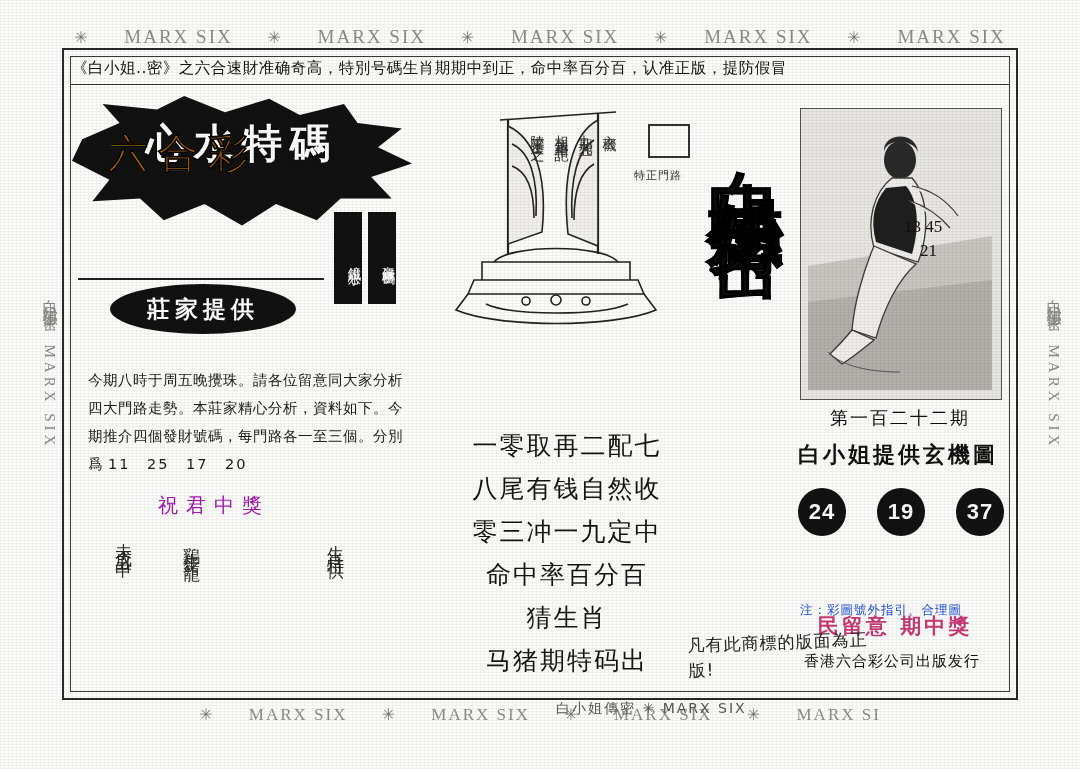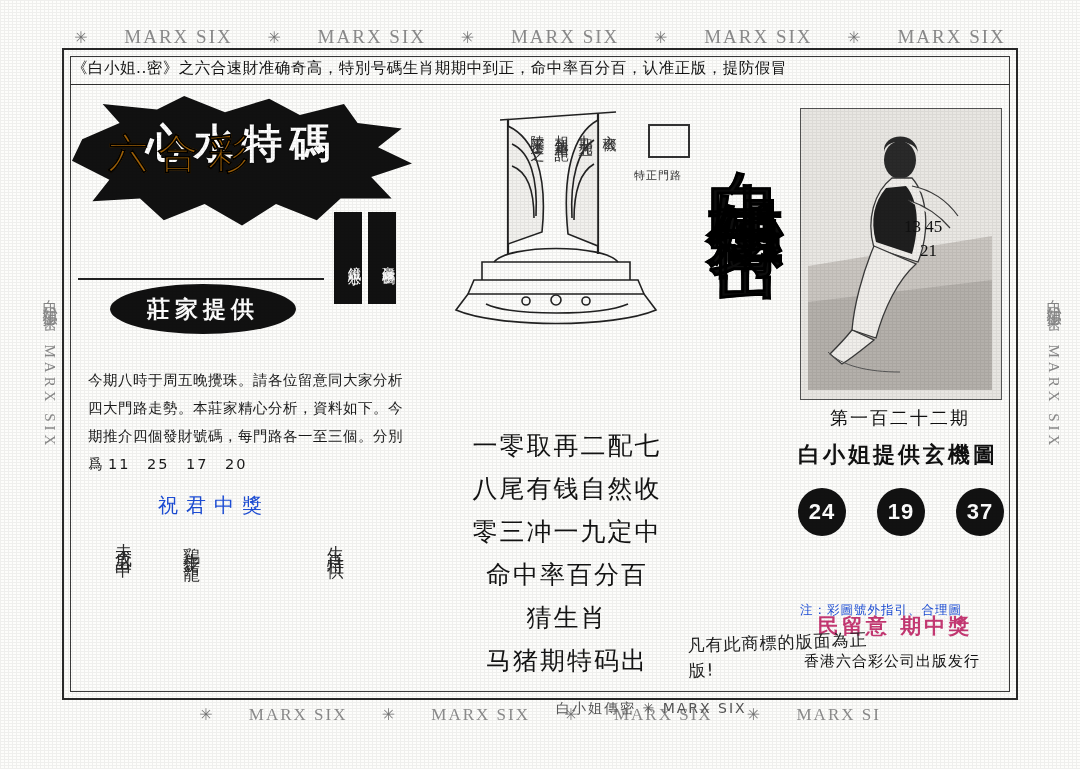--- a/index.html
+++ b/index.html
@@ -188,21 +188,21 @@
   }
   .left-nums {
     letter-spacing: 2px;
     text-align: center;
   }
   .bless {
     position: absolute;
     left: 158px; top: 492px;
     font-size: 20px;
     letter-spacing: 8px;
-    color: #1d4ed8;
+    color: #a21caf;
   }
   .vert-cols {
     position: absolute;
     left: 108px; top: 530px;
     width: 280px; height: 140px;
   }
   .vcol {
     position: absolute;
     top: 0;
     writing-mode: vertical-rl;

